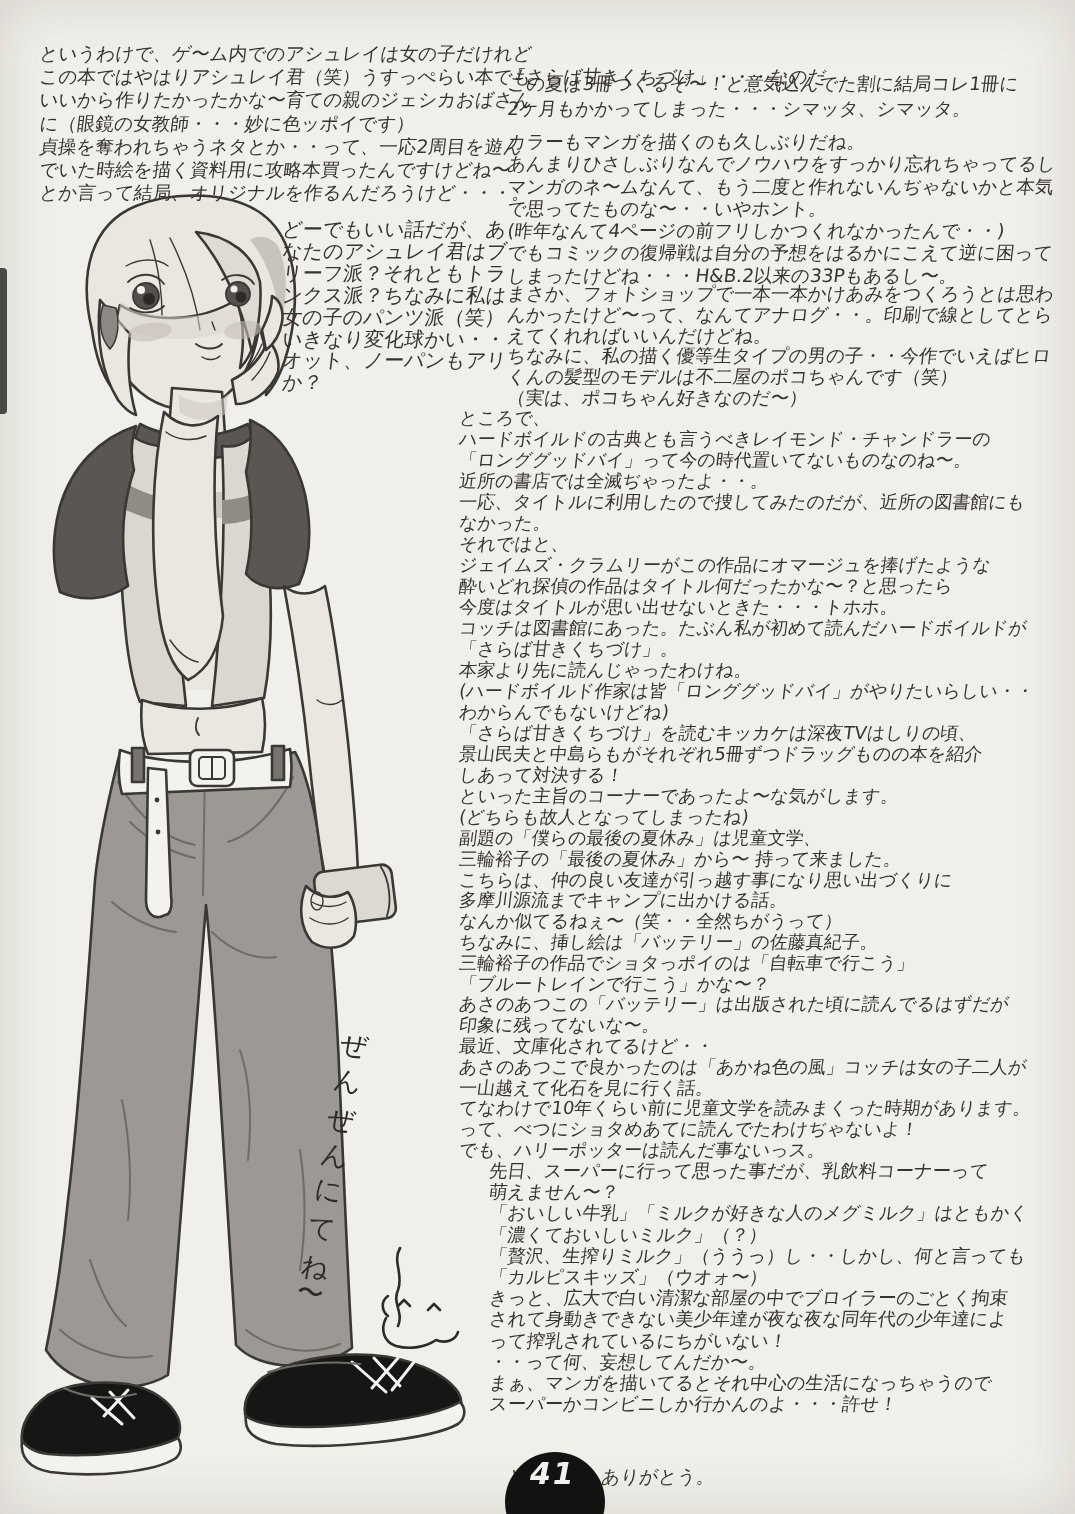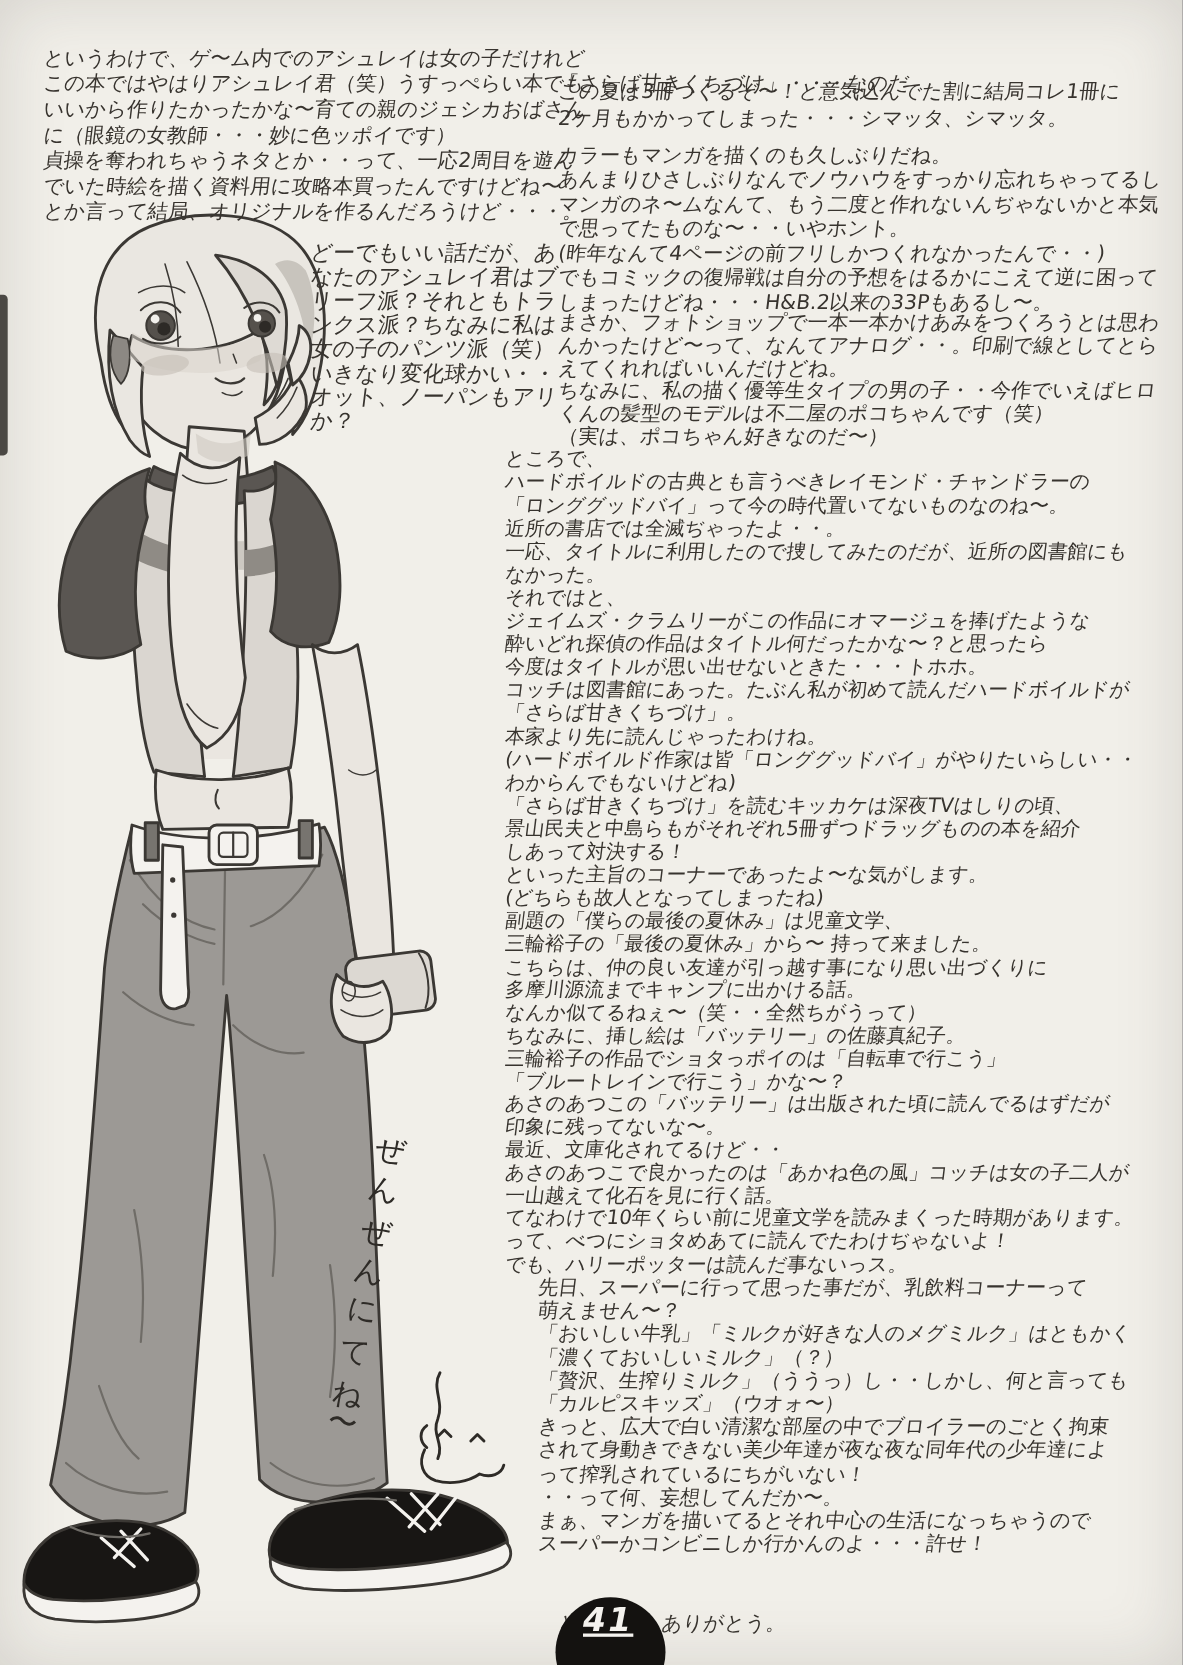--- a/index.html
+++ b/index.html
@@ -29,21 +29,20 @@
     background:#3a3733;border-radius:0 4px 4px 0;opacity:.9;
   }
   .badge{
     position:absolute;left:505px;top:1452px;width:100px;height:100px;
     background:#141210;border-radius:50%;
   }
   .badge .num{
     position:absolute;left:25px;top:4px;
     color:#f4f2ee;font-size:30px;font-weight:bold;font-style:italic;
     letter-spacing:2px;
-    text-decoration:underline;
   }
   .hand-note{
     position:absolute;left:318px;top:1012px;
     writing-mode:vertical-rl;
     font-size:27px;color:#2e2b27;font-weight:500;
     letter-spacing:7px;
     transform:rotate(10deg);
   }
 </style>
 </head>

